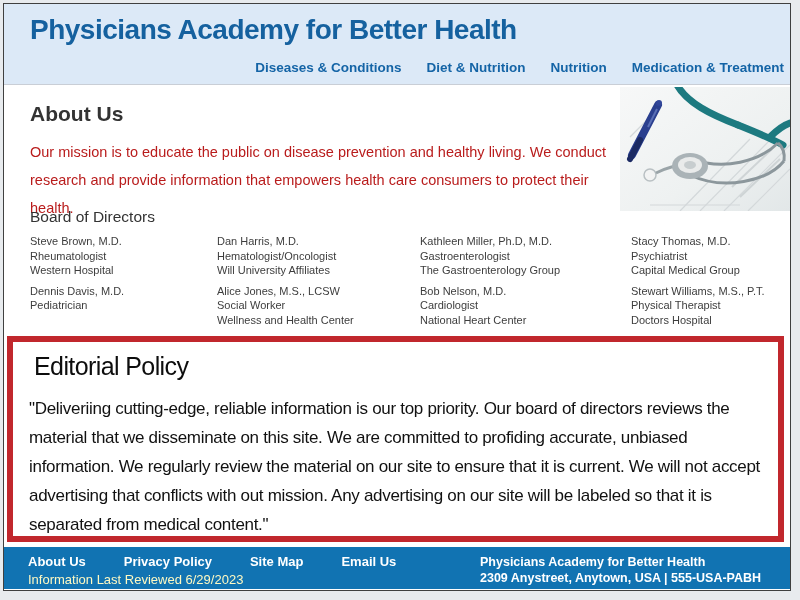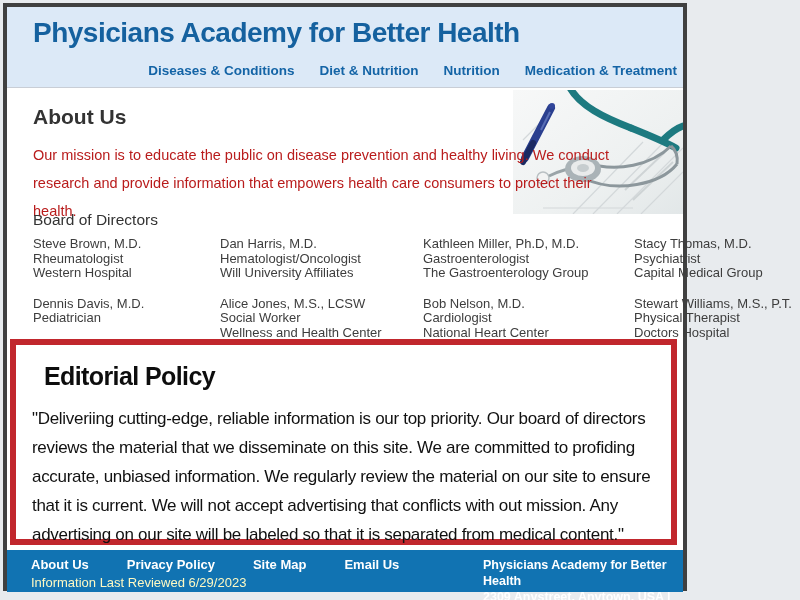--- a/index.html
+++ b/index.html
@@ -6,22 +6,22 @@
   html, body { margin: 0; padding: 0; }
   body {
     width: 800px; height: 600px;
     background: #e8ebee;
     font-family: "Liberation Sans", sans-serif;
     position: relative;
     overflow: hidden;
   }
   .page {
     position: absolute; top: 3px; left: 3px;
-    width: 684px; height: 588px;
-    border: 4px solid #404040;
+    width: 788px; height: 588px;
+    border: 1px solid #404040;
     background: #ffffff;
   }
 
   
   .header {
     position: relative;
     height: 81px;
     background: #dce9f7;
     border-bottom: 1px solid #c9ced6;
   }
@@ -83,40 +83,40 @@
     font-size: 15.5px;
     font-weight: normal;
     color: #333333;
   }
   .board-grid {
     position: absolute;
     top: 149px; left: 26px;
     width: 760px;
     display: grid;
     grid-template-columns: 187px 203px 211px auto;
-    row-gap: 16px;
-    font-size: 13px;
+    row-gap: 6px;
+    font-size: 11px;
     line-height: 14.5px;
     color: #3d3d3d;
   }
   .member div { white-space: nowrap; }
 
   
   .editorial {
     position: absolute;
     top: 251px; left: 3px; right: 6px;
     height: 206px;
     border: 6px solid #c1272d;
     background: #ffffff;
     padding: 5px 14px 0 16px;
   }
   .editorial-heading {
-    margin: 12px;
+    margin: 5px;
     font-size: 25px;
-    font-weight: bold;
+    font-weight: normal;
     letter-spacing: -0.6px;
     color: #0d0d0d;
   }
   .editorial-body {
     margin: 13px 0 0 0;
     font-size: 17px;
     line-height: 29px;
     letter-spacing: -0.3px;
     color: #111111;
   }

